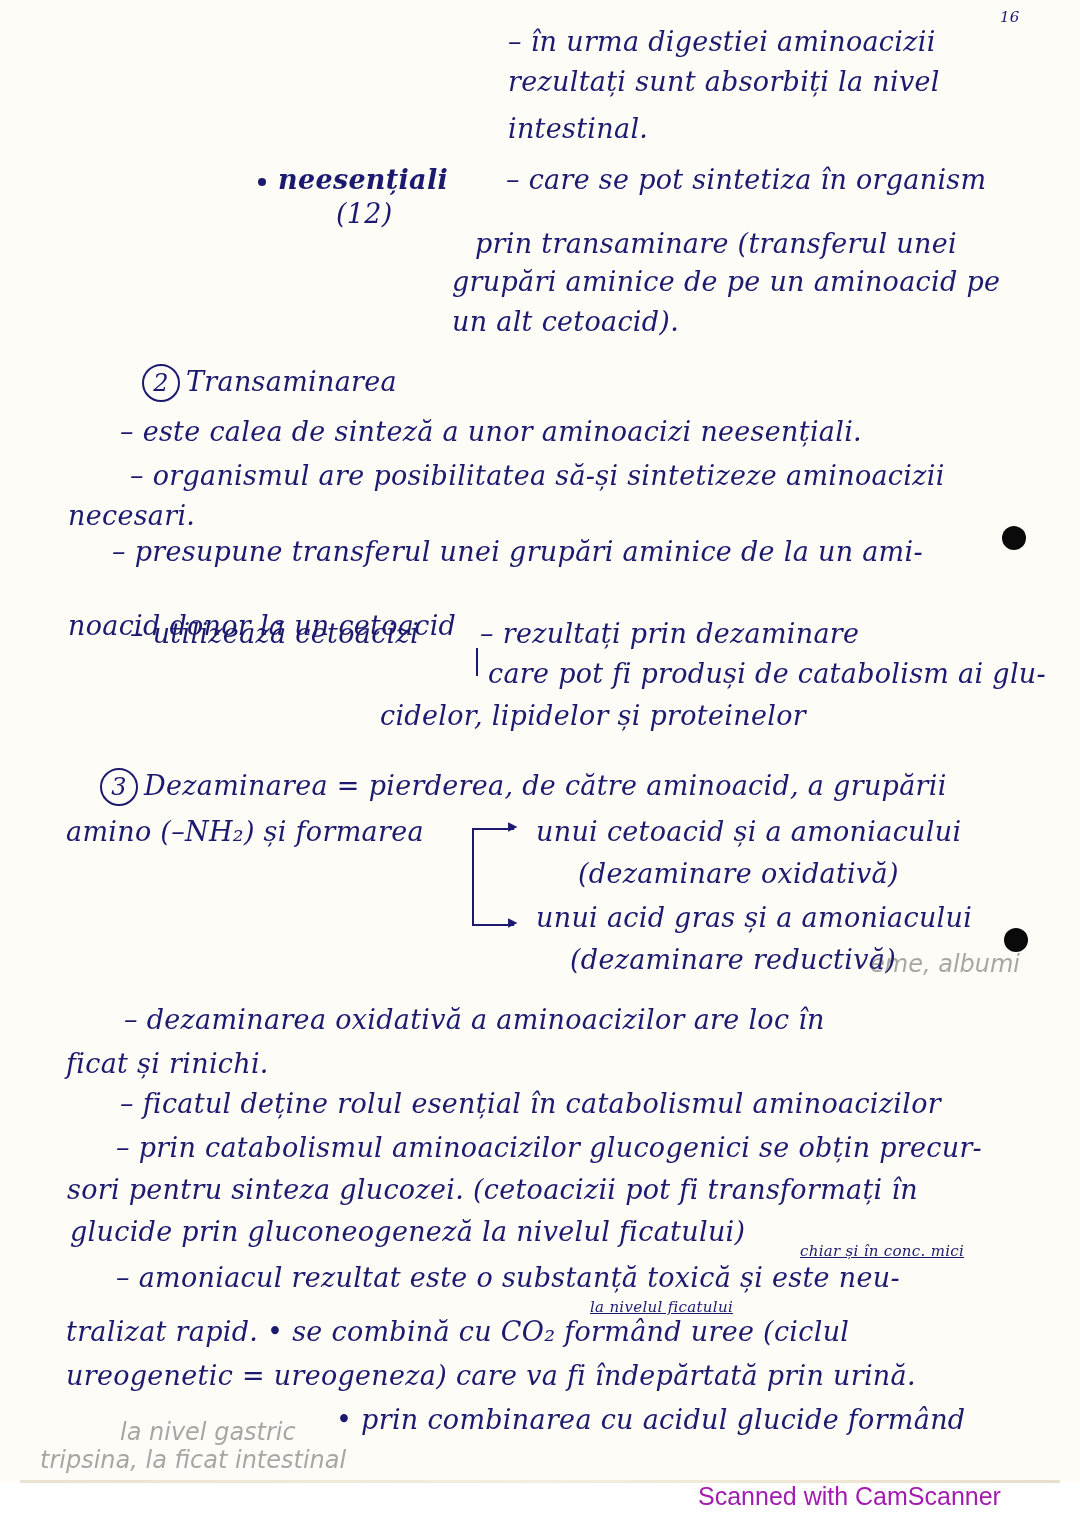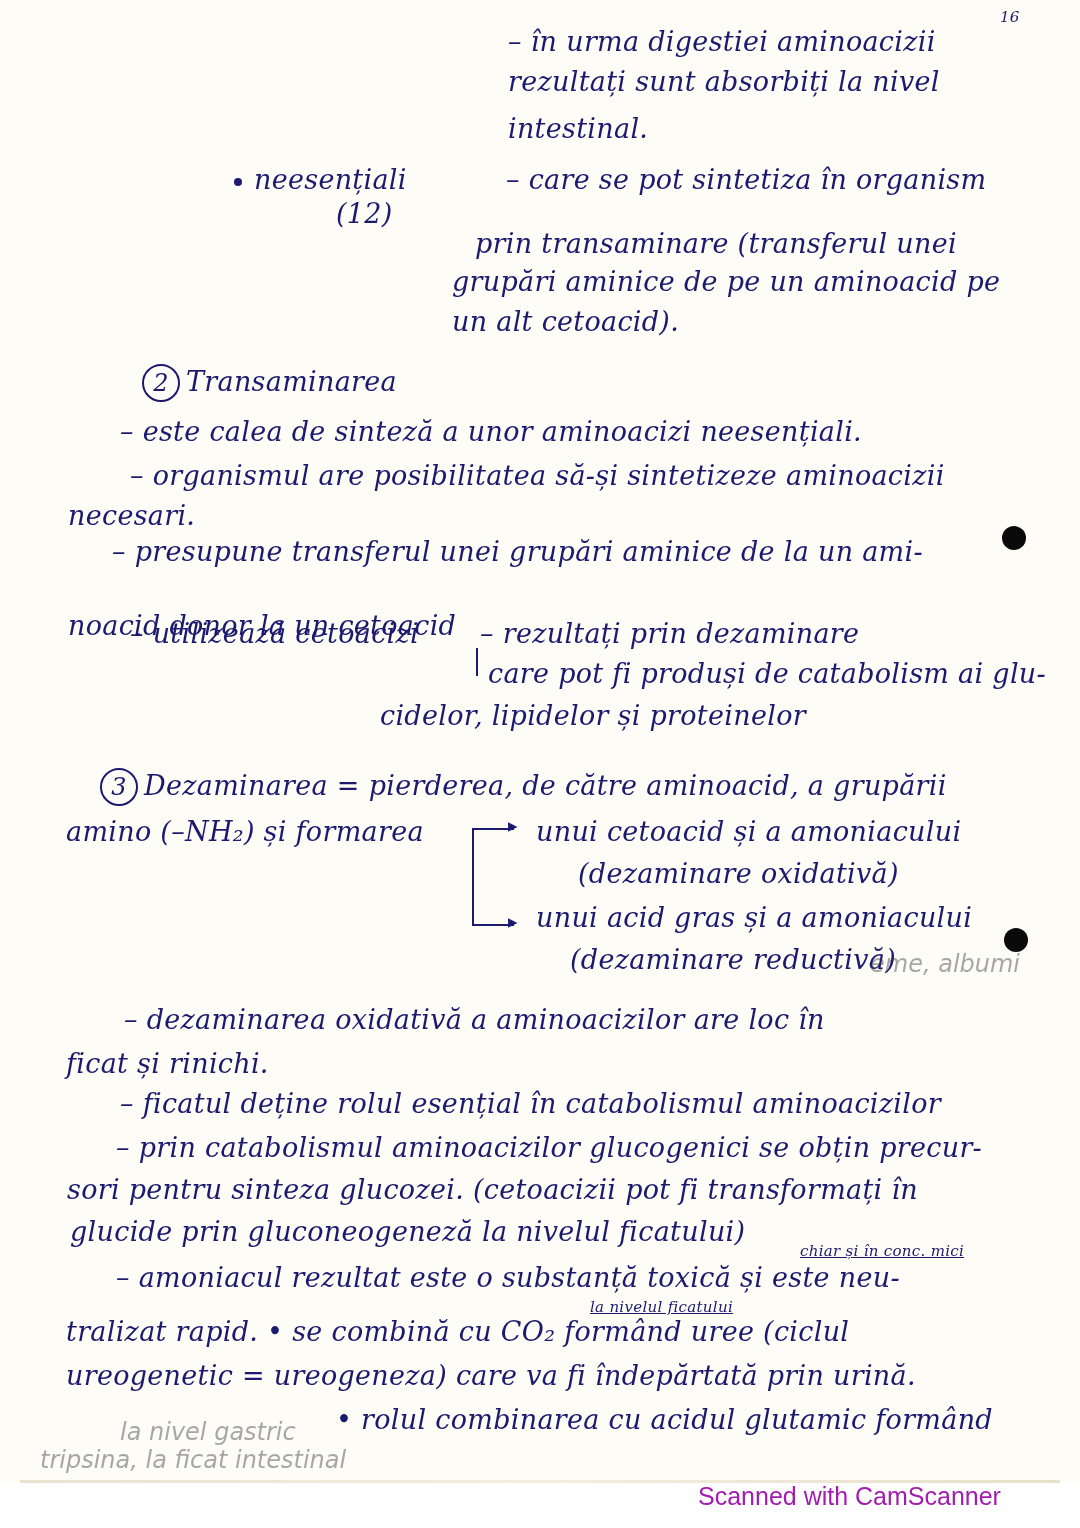--- a/index.html
+++ b/index.html
@@ -48,21 +48,21 @@
 <body>
 
 <div class="paper">
 
   <span class="ink tiny" style="left:1000px; top:10px;">16</span>
 
   <span class="ink" style="left:508px; top:28px;">– în urma digestiei aminoacizii</span>
   <span class="ink" style="left:508px; top:68px;">rezultați sunt absorbiți la nivel</span>
   <span class="ink" style="left:508px; top:115px;">intestinal.</span>
 
-  <span class="ink" style="left:234px; top:166px;"><span class="bullet"></span><span>neesențiali</span></span>
+  <span class="ink" style="left:258px; top:166px;font-weight:bold;"><span class="bullet"></span><span>neesențiali</span></span>
   <span class="ink" style="left:506px; top:166px;">– care se pot sintetiza în organism</span>
   <span class="ink" style="left:336px; top:200px;">(12)</span>
   <span class="ink" style="left:475px; top:222px;margin-top:8px;">prin transaminare (transferul unei</span>
   <span class="ink" style="left:452px; top:268px;">grupări aminice de pe un aminoacid pe</span>
   <span class="ink" style="left:452px; top:308px;">un alt cetoacid).</span>
 
   <span class="ink" style="left:142px; top:364px;"><span class="circled">2</span><span>Transaminarea</span></span>
   <span class="ink" style="left:120px; top:418px;">– este calea de sinteză a unor aminoacizi neesențiali.</span>
   <span class="ink" style="left:130px; top:462px;">– organismul are posibilitatea să-și sintetizeze aminoacizii</span>
   <span class="ink" style="left:68px; top:502px;">necesari.</span>
@@ -90,21 +90,21 @@
   <span class="ink" style="left:66px; top:1050px;">ficat și rinichi.</span>
   <span class="ink" style="left:120px; top:1090px;">– ficatul deține rolul esențial în catabolismul aminoacizilor</span>
   <span class="ink" style="left:116px; top:1134px;">– prin catabolismul aminoacizilor glucogenici se obțin precur-</span>
   <span class="ink" style="left:67px; top:1176px;">sori pentru sinteza glucozei. (cetoacizii pot fi transformați în</span>
   <span class="ink" style="left:70px; top:1218px;">glucide prin gluconeogeneză la nivelul ficatului)</span>
   <span class="ink tiny underline" style="left:800px; top:1244px;">chiar și în conc. mici</span>
   <span class="ink" style="left:116px; top:1264px;">– amoniacul rezultat este o substanță toxică și este neu-</span>
   <span class="ink tiny underline" style="left:590px; top:1300px;">la nivelul ficatului</span>
   <span class="ink" style="left:66px; top:1318px;">tralizat rapid. • se combină cu CO₂ formând uree (ciclul</span>
   <span class="ink" style="left:66px; top:1362px;">ureogenetic = ureogeneza) care va fi îndepărtată prin urină.</span>
-  <span class="ink" style="left:336px; top:1406px;">• rolul combinarea cu acidul glutamic formând</span>
+  <span class="ink" style="left:336px; top:1406px;">• prin combinarea cu acidul glucide formând</span>
 
   <span class="bleed" style="left:870px; top:950px;">eme, albumi</span>
   <span class="bleed" style="left:120px; top:1418px;">la nivel gastric</span>
   <span class="bleed" style="left:40px; top:1446px;">tripsina, la ficat intestinal</span>
 
   <span class="blob" style="left:1002px; top:526px; width:24px; height:24px;"></span>
   <span class="blob" style="left:1004px; top:928px; width:24px; height:24px;"></span>
 </div>
 
 <div class="scan-edge"></div>

